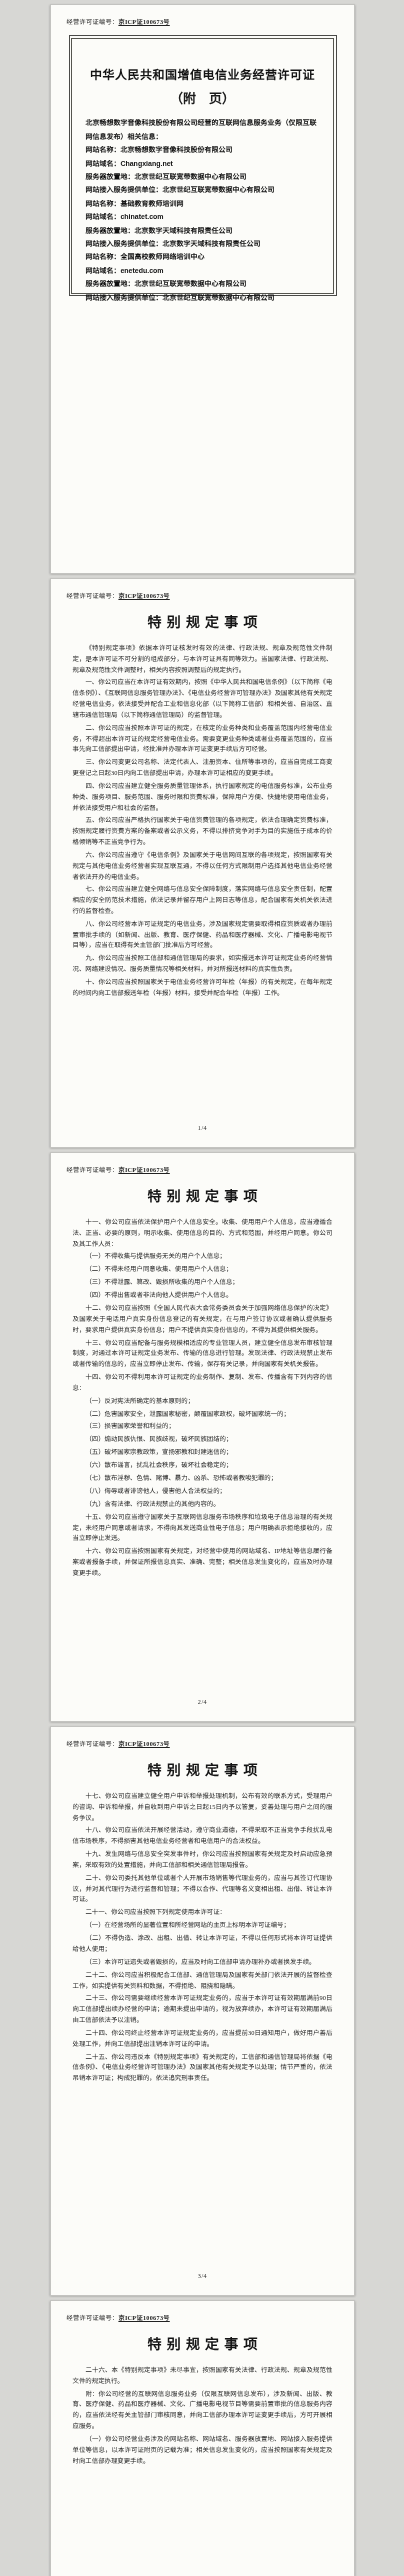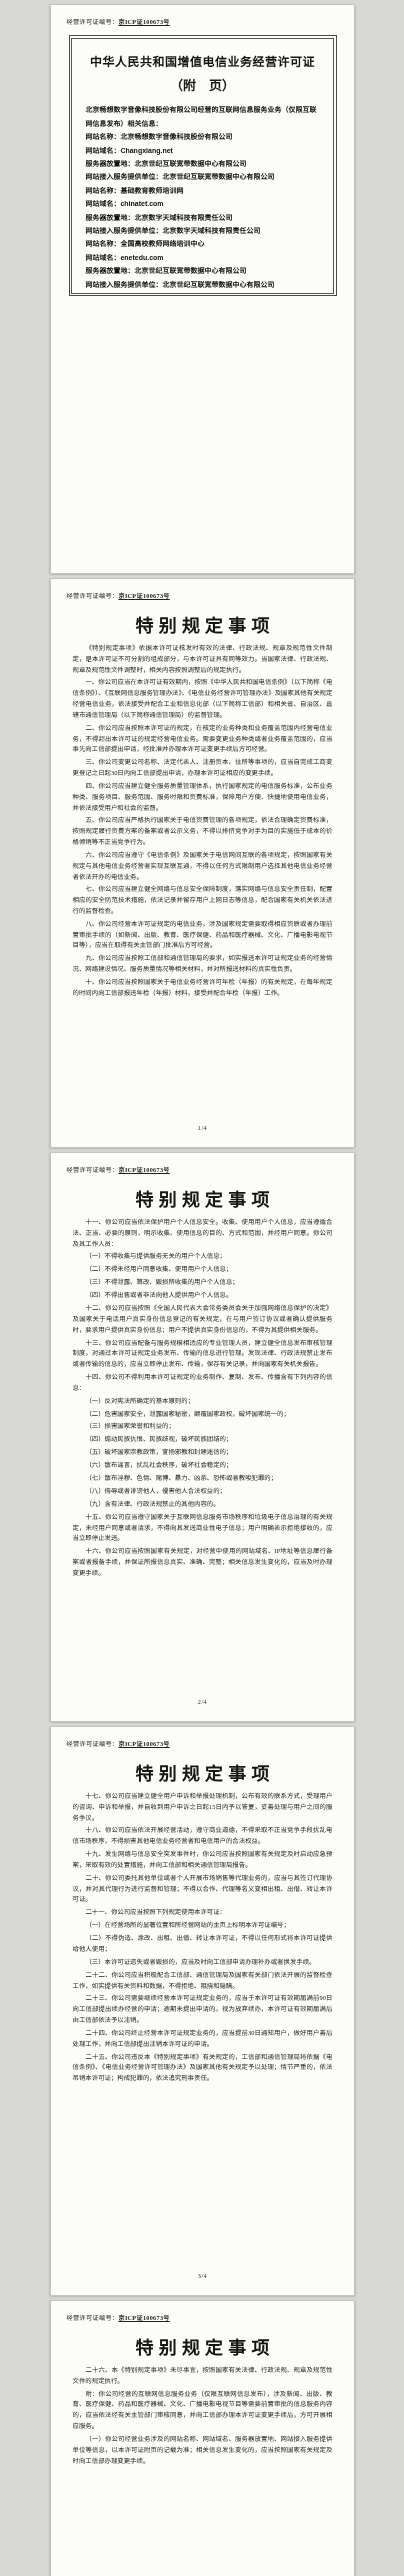--- a/index.html
+++ b/index.html
@@ -25,34 +25,34 @@
   .cert-frame{
     position:absolute;top:30px;left:17.5px;right:17.5px;height:259px;
     border:1px solid #4a4a48;
   }
   .cert-frame-inner{
     position:absolute;inset:1.5px;border:0.5px solid #55554f;
     padding:11.3px 13.4px;box-sizing:border-box;
   }
   .cert-title{
     text-align:center;font-size:12px;font-weight:bold;color:#141414;
-    margin:2px 0 0;letter-spacing:0.5px;
+    margin:15px 0 0;letter-spacing:0.5px;
   }
   .cert-subtitle{
     text-align:center;font-size:13px;font-weight:bold;color:#1a1a1a;margin:5.2px 0 0;
   }
   .cert-lines{margin-top:9.3px;}
   .cert-line{
     font-family:"Liberation Sans","DejaVu Sans",sans-serif;
     font-size:7px;font-weight:bold;color:#101010;line-height:13.4px;
   }
   
   .prov-title{
     position:absolute;top:32px;left:0;right:0;text-align:center;
-    font-size:18px;font-weight:bold;letter-spacing:5.2px;color:#151515;text-indent:5.2px;
+    font-size:14px;font-weight:bold;letter-spacing:5.2px;color:#151515;text-indent:5.2px;
   }
   .prov-body{
     position:absolute;top:64px;left:21.6px;right:21.6px;
     font-size:6.4px;line-height:10.8px;color:#1c1c1c;text-align:justify;
   }
   .prov-body p{margin:0 0 2.1px;text-indent:2em;}
   .page-number{
     position:absolute;bottom:16.5px;left:0;right:0;text-align:center;
     font-size:6.2px;color:#2e2e2e;letter-spacing:0.5px;
   }

